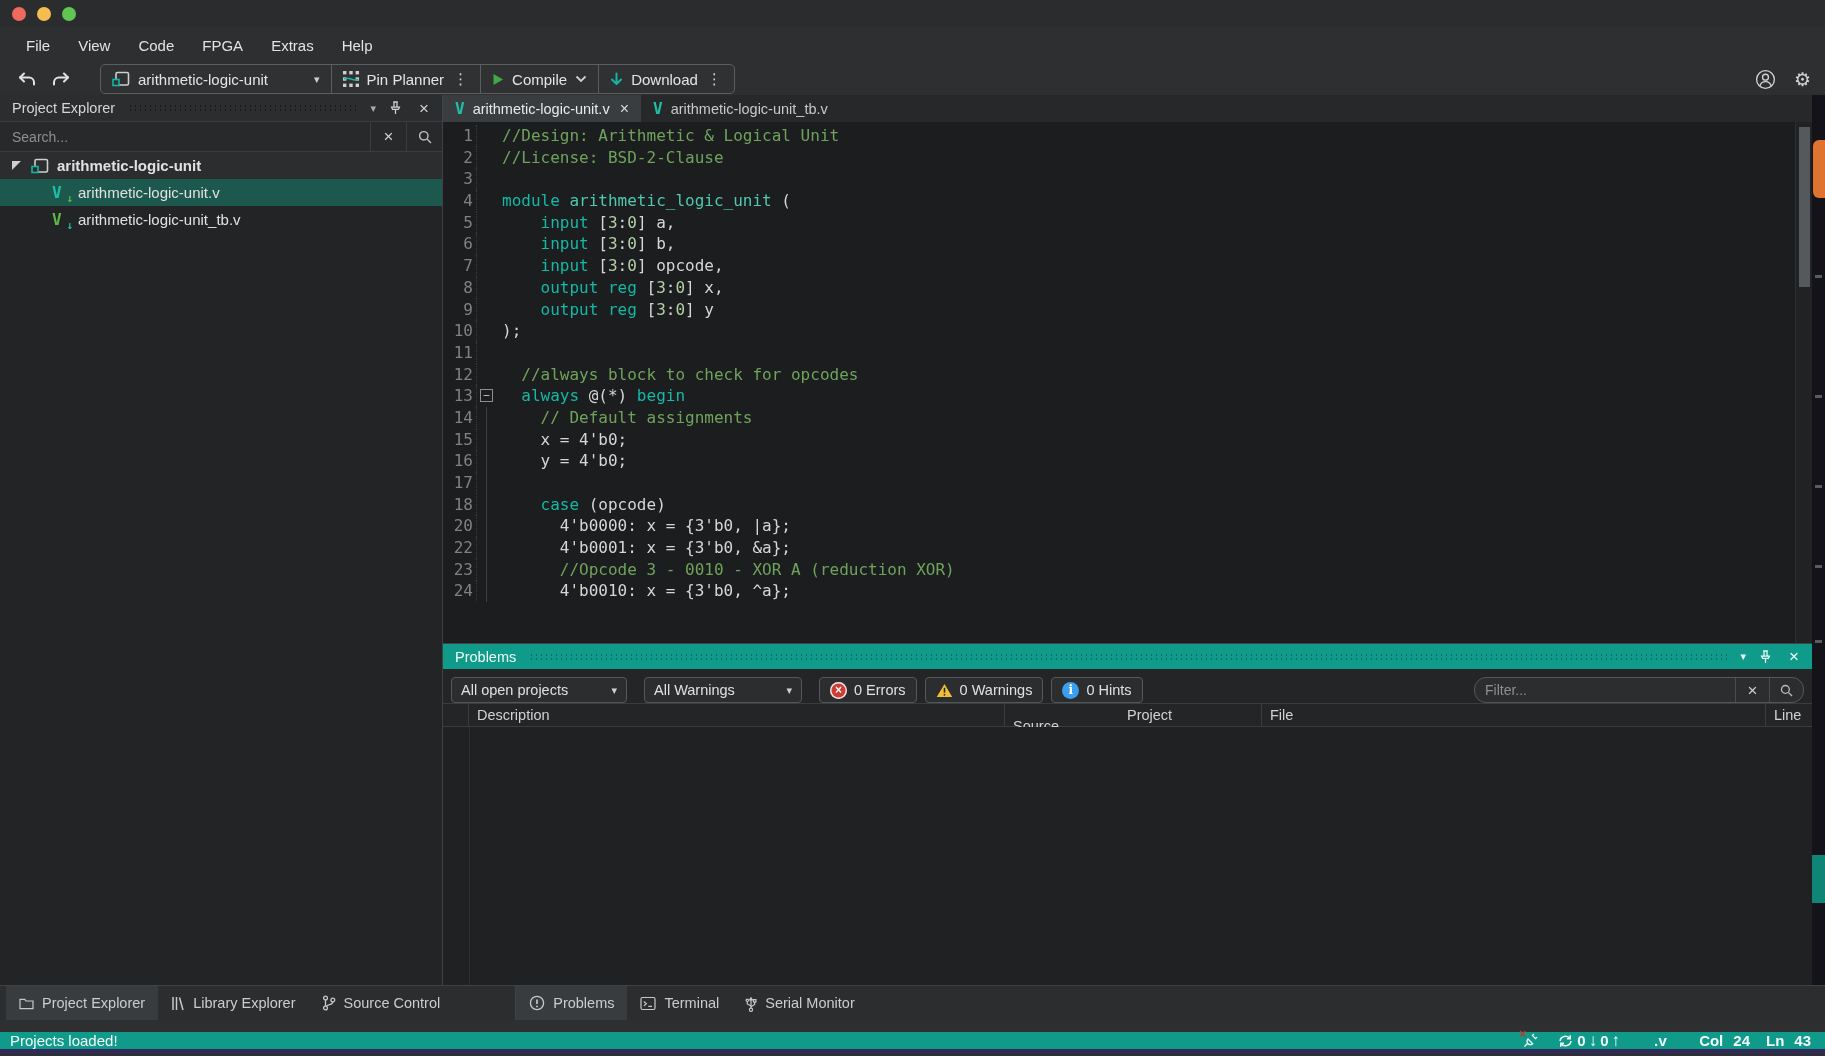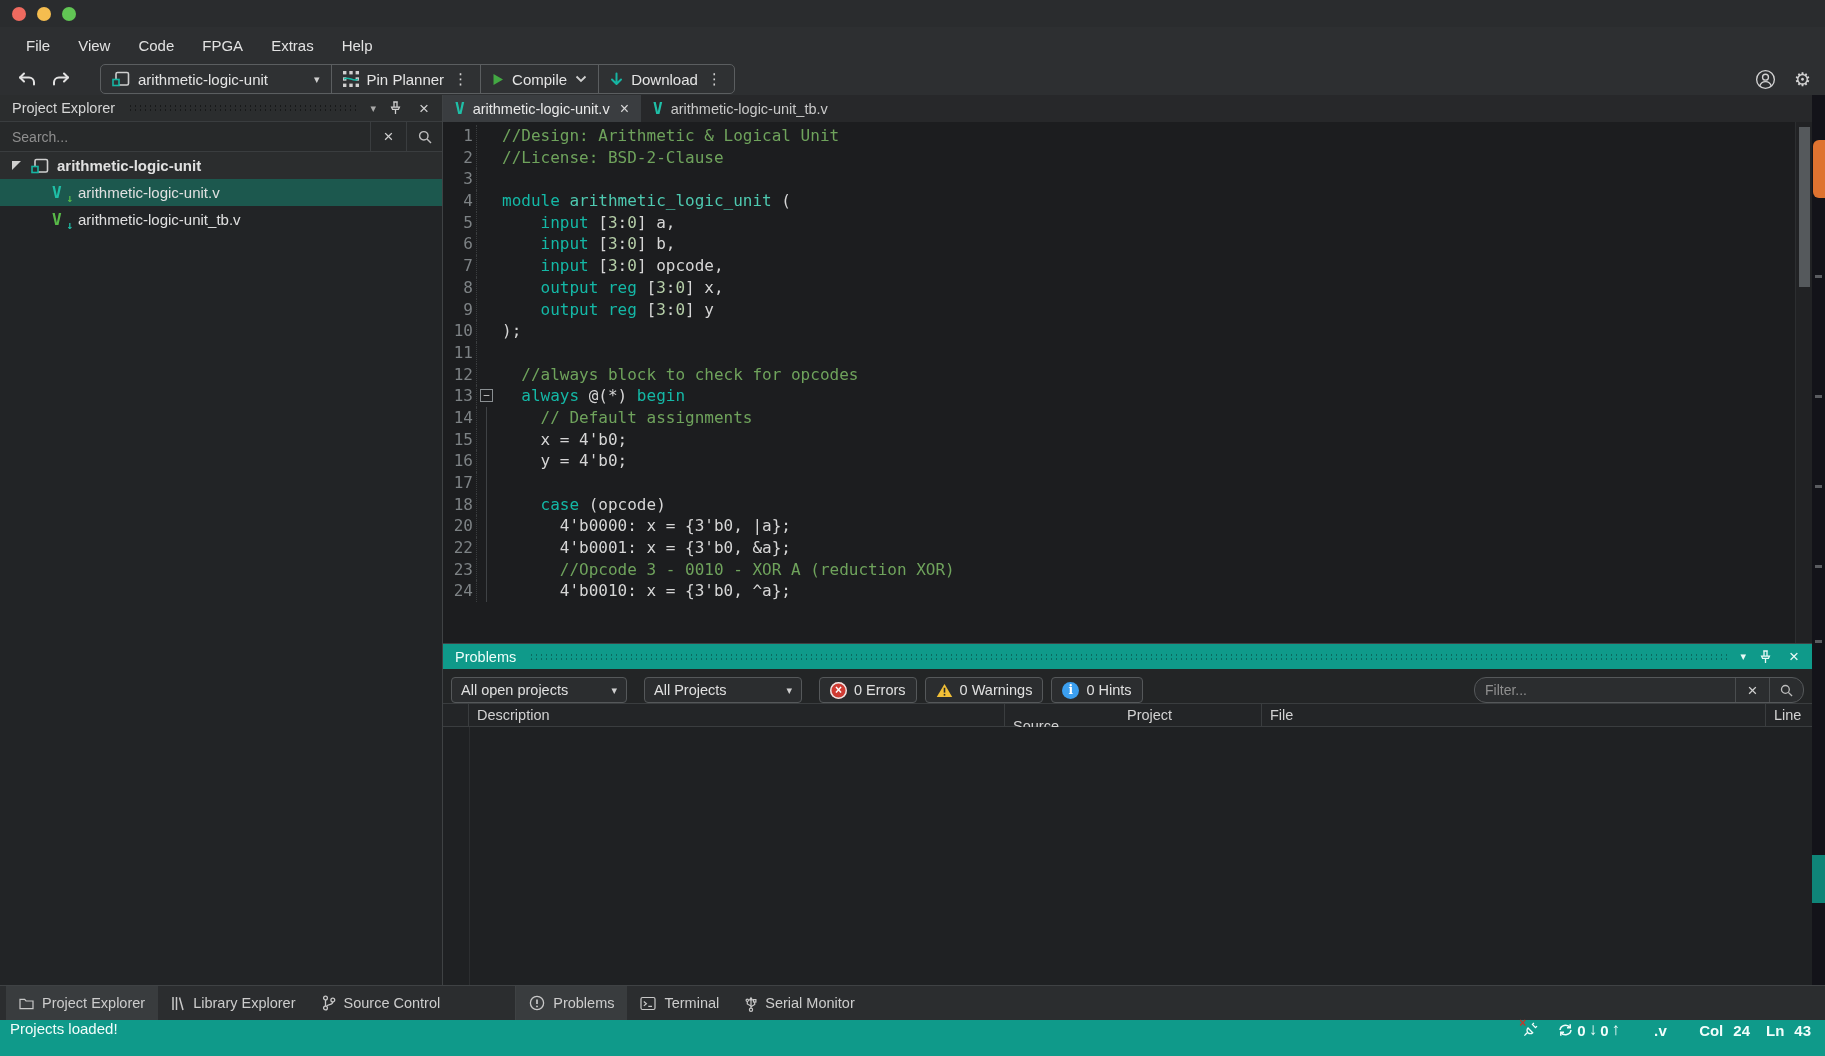--- a/index.html
+++ b/index.html
@@ -109,21 +109,21 @@
   .sliver .tealbit { position:absolute; left:0; top:760px; width:13px; height:48px; background:#0f9a8a; opacity:.85; }
 
   
   .bottombar { height:35px; background:#2b2d2f; border-top:1px solid #3f4244; display:flex; align-items:stretch; flex:none; }
   .btab-group { display:flex; align-items:stretch; }
   .btab-group.right { margin-left:62px; border-left:1px solid #3f4244; }
   .btab { display:flex; align-items:center; gap:8px; padding:0 13px; font-size:14.5px; color:#cccccc; }
   .btab.active { background:#393c3e; }
 
   
-  .statusbar { height:36px; background:#0f9a8a; display:flex; flex:none; color:#f2fdfb; font-size:15px; position:relative; }
+  .statusbar { height:17px; background:#0f9a8a; display:flex; align-items:center; flex:none; color:#f2fdfb; font-size:15px; position:relative;margin-top:12px; }
   .status-msg { margin-left:10px; }
   .status-right { position:absolute; right:14px; display:flex; align-items:center; gap:16px; }
   .sync { display:flex; align-items:center; gap:3px; font-weight:bold; }
   .sync .arr { font-size:17px; font-weight:bold; }
   .plug-wrap { position:relative; width:20px; height:18px; }
   .plug-x { position:absolute; left:-2px; top:-5px; color:#c0392b; font-weight:bold; font-size:12px; }
   .status-item { font-weight:bold; letter-spacing:.3px; }
   .status-pair { display:flex; gap:10px; font-weight:bold; }
 
   .bottomstrip { height:5px; background:#312a56; flex:none; }
@@ -426,21 +426,21 @@
           <span class="icon-btn">
               <span class="x-icon">×</span>
             </span>
         </div>
         <div class="filters">
           <div class="dd scope">
             <span>All open projects</span>
             <span class="dd-caret">▾</span>
           </div>
           <div class="dd source">
-            <span>All Projects</span>
+            <span>All Warnings</span>
             <span class="dd-caret">▾</span>
           </div>
           <span id="badges" style="display:flex;gap:8px;">
               <span class="badge">
                 <span style="display:flex;">
                   <span class="bi err">×</span>
                 </span>
                 <span>0 Errors</span>
               </span>
               <span class="badge">

